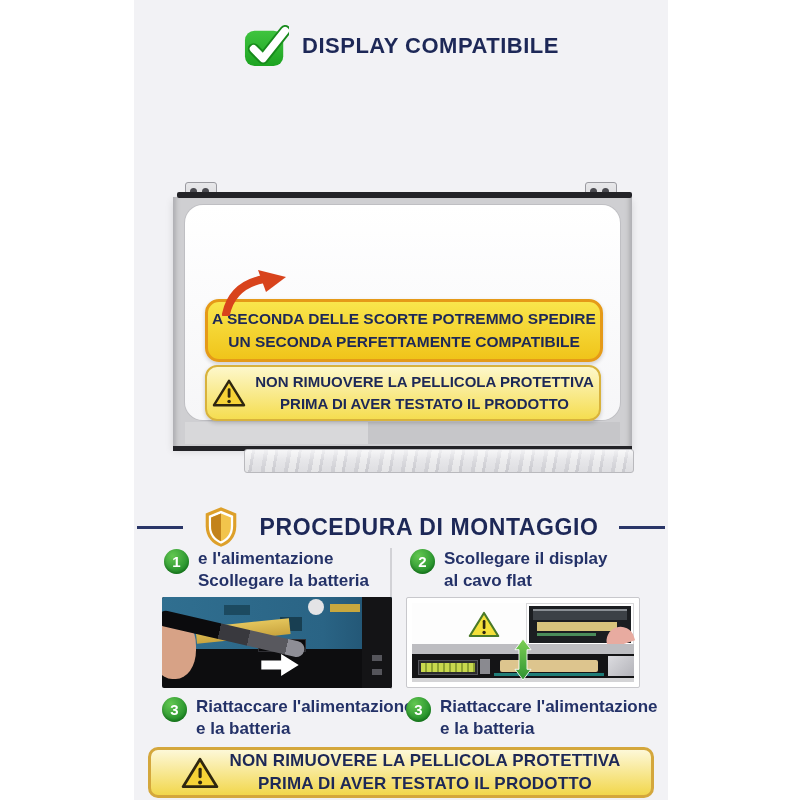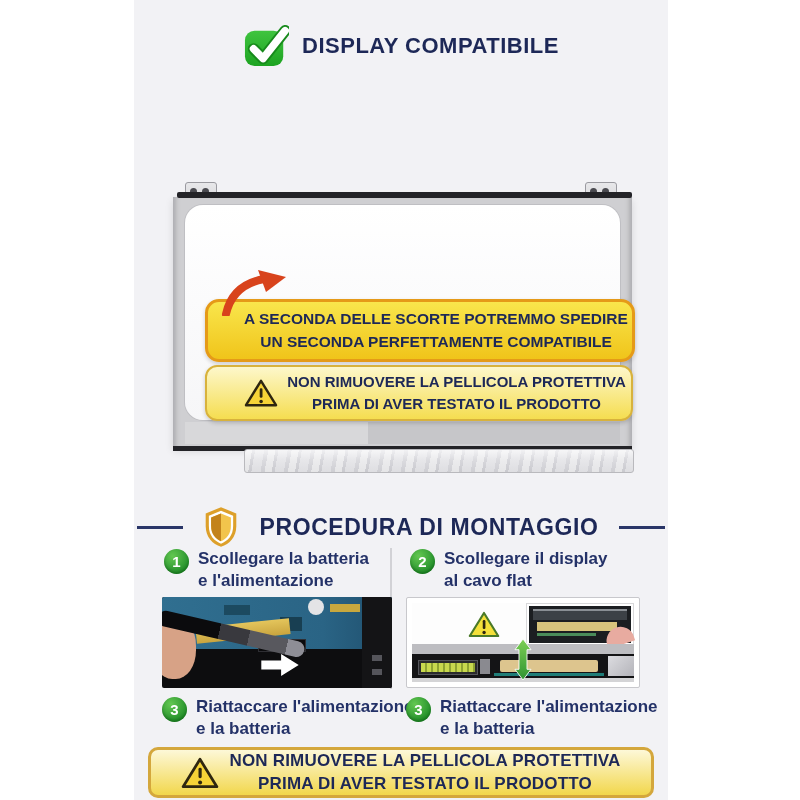--- a/index.html
+++ b/index.html
@@ -29,21 +29,21 @@
   .panel-bezel-bottom{position:absolute;left:12px;right:12px;bottom:4px;height:22px;
                 background:linear-gradient(90deg,#d8d8da 0 42%,#c6c6c9 42%);}
   .panel-bottom-edge{position:absolute;left:39px;top:446px;width:459px;height:5px;background:#232327;}
   .panel-foil{position:absolute;left:110px;top:449px;width:388px;height:22px;border-radius:3px;z-index:3;
               background:linear-gradient(180deg,#efeff1,#d5d5d9 45%,#c6c6ca),
                          repeating-linear-gradient(100deg,rgba(255,255,255,.55) 0 7px,rgba(150,150,158,.35) 7px 10px,rgba(235,235,240,.5) 10px 19px,rgba(180,180,188,.35) 19px 23px);
               background-blend-mode:overlay;border:1px solid #b9b9bd;}
 
   
   .callout{position:absolute;left:71px;width:392px;border-radius:14px;display:flex;align-items:center;
-           justify-content:center;text-align:center;z-index:5;box-shadow:0 2px 4px rgba(0,0,0,.18);padding-left:32px;}
+           justify-content:center;text-align:center;z-index:5;box-shadow:0 2px 4px rgba(0,0,0,.18);}
   .callout .lines{display:block;}
   .callout .line{display:block;font-weight:700;color:#1d2857;}
   .callout-stock{top:299px;height:57px;background:linear-gradient(#f9e64c,#f0c41a);
                  border:3px solid #e59a18;}
   .callout-stock .line{font-size:15.5px;line-height:1.45;}
   .callout-film{top:365px;height:52px;background:linear-gradient(#fdf7cb,#f5dd50);
                 border:2px solid #d8b23c;border-radius:12px;gap:9px;}
   .callout-film .line{font-size:15px;line-height:1.45;}
   .warn-triangle{flex:0 0 auto;}
   .red-arrow{position:absolute;left:84px;top:270px;width:74px;height:46px;z-index:6;}
@@ -191,22 +191,22 @@
         <path d="M20 8 L31 12.5 V22 C31 31 26 36.3 20 38.8 C14 36.3 9 31 9 22 V12.5 Z" fill="#f2c44c"></path>
         <path d="M20 8 L31 12.5 V22 C31 31 26 36.3 20 38.8 C14 36.3 9 31 9 22 V12.5 Z" fill="#c3831b" clip-path="url(#halfL)"></path>
       </svg>
       <span class="proc-title">PROCEDURA DI MONTAGGIO</span>
       <span class="head-line"></span>
     </div>
 
     <div class="step s1">
       <span class="badge">1</span>
       <span class="step-text">
+        <span class="l">e l'alimentazione</span>
         <span class="l">Scollegare la batteria</span>
-        <span class="l">e l'alimentazione</span>
       </span>
     </div>
     <div class="step s2">
       <span class="badge">2</span>
       <span class="step-text">
         <span class="l">Scollegare il display</span>
         <span class="l">al cavo flat</span>
       </span>
     </div>
     <div class="col-divider"></div>

